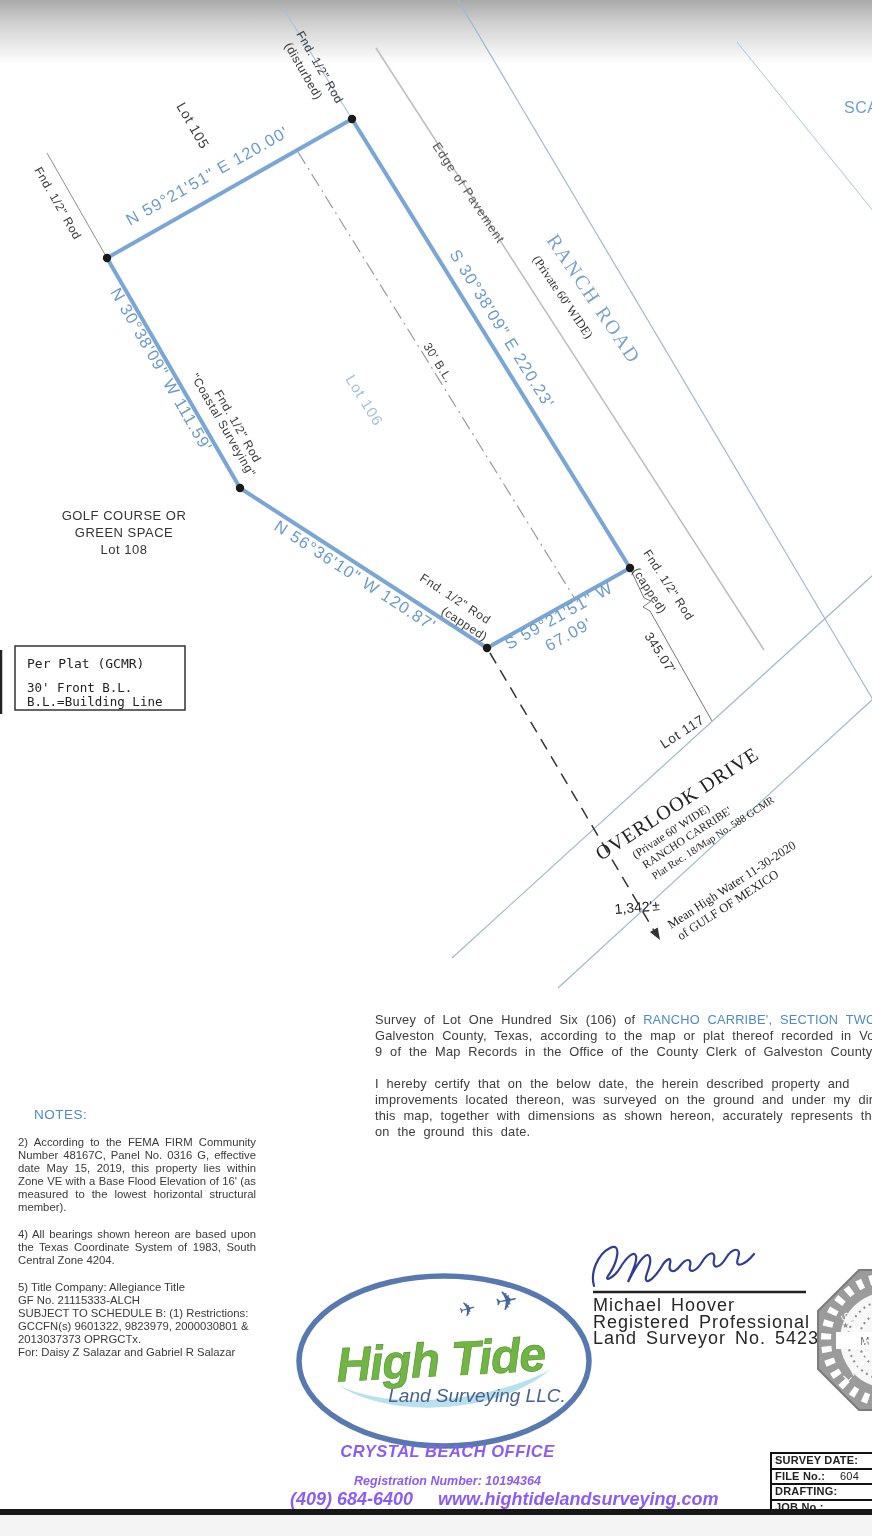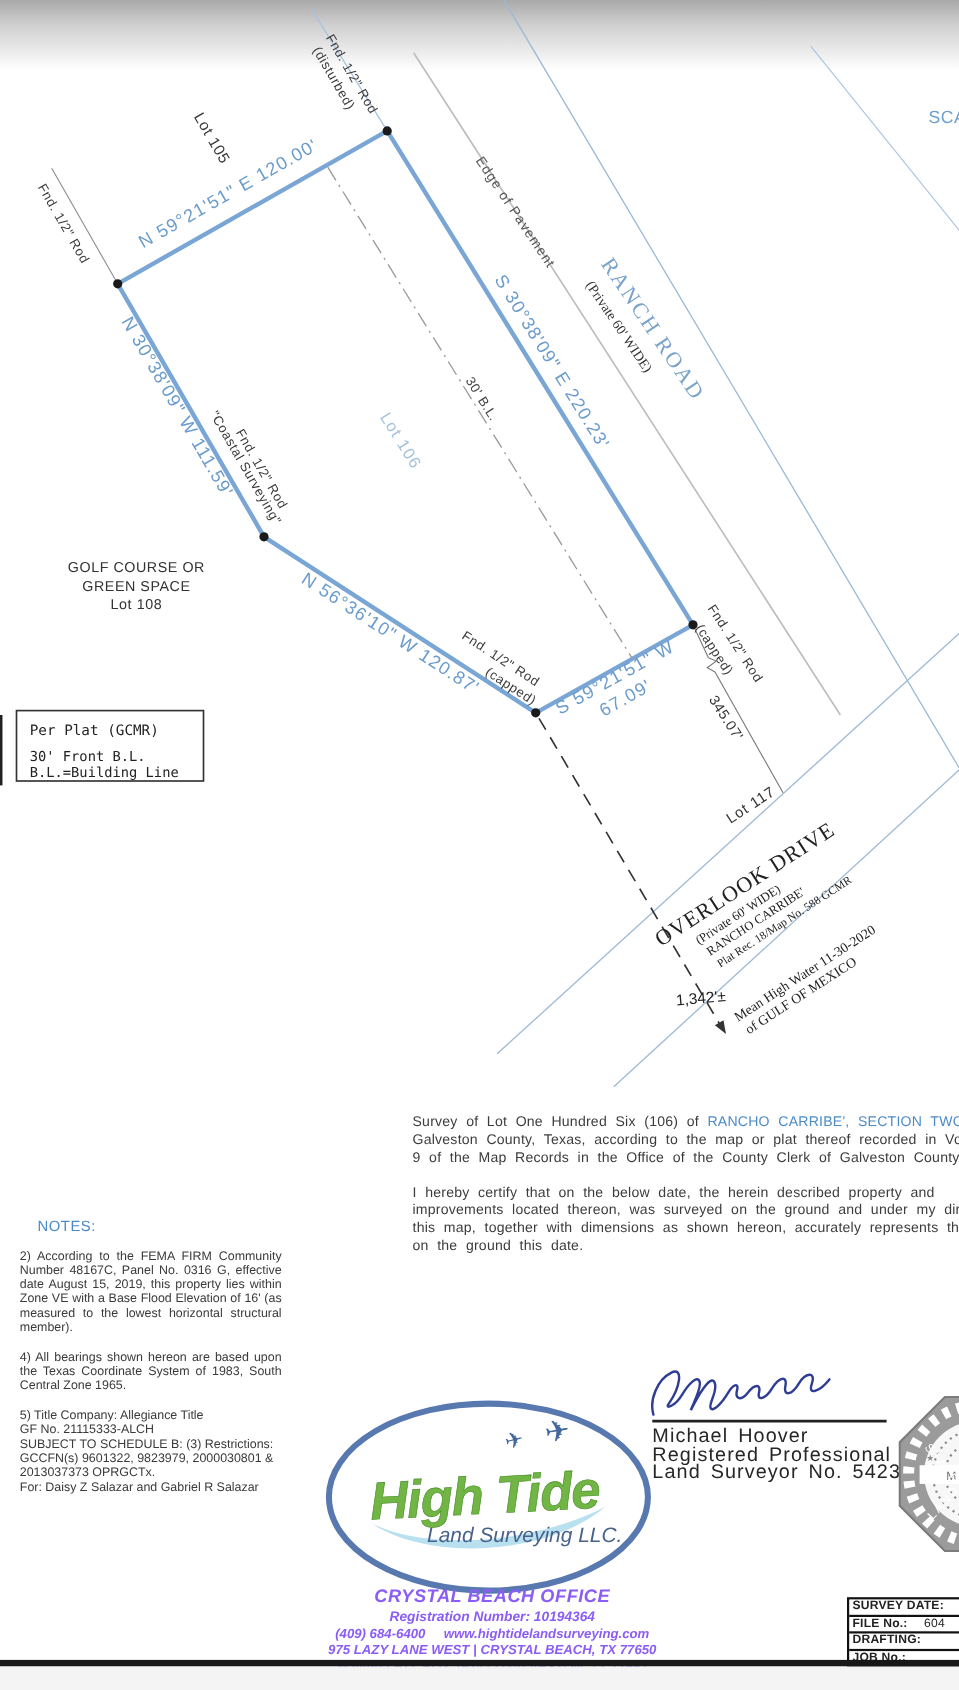--- a/index.html
+++ b/index.html
@@ -32,22 +32,22 @@
   
   .sigsvg{position:absolute;left:580px;top:1228px;}
   .surveyor{position:absolute;left:593px;top:1297px;color:#262626;font-size:18px;
             line-height:16.5px;letter-spacing:1px;word-spacing:3px;}
   
   .logosvg{position:absolute;left:293px;top:1272px;}
   
   .office{position:absolute;left:290px;top:1442px;width:315px;text-align:center;
           color:#8b5cf6;font-style:italic;font-weight:bold;}
   .office .o1{font-size:16.5px;letter-spacing:.5px;}
-  .office .o2{font-size:12.5px;margin-top:2px;}
-  .office .o3{font-size:12px;margin-top:1px;white-space:pre;}
+  .office .o2{font-size:12.5px;margin-top:13px;}
+  .office .o3{font-size:18px;margin-top:1px;white-space:pre;}
   
   .sealsvg{position:absolute;left:812px;top:1258px;}
   
   .ftable{position:absolute;left:770px;top:1452px;width:130px;border:2px solid #111;}
   .ftable .row{position:relative;height:13.5px;border-bottom:2px solid #111;
                font-size:11px;font-weight:bold;color:#222;line-height:13.5px;
                padding-left:3px;letter-spacing:.2px;white-space:nowrap;}
   .ftable .row:last-child{border-bottom:none;}
   .ftable .val{position:absolute;left:68px;top:0;font-weight:normal;}
   .blackbar{position:absolute;left:0;top:1509px;width:872px;height:6px;background:#181818;}
@@ -156,25 +156,25 @@
     <div class="ln">9 of the Map Records in the Office of the County Clerk of Galveston County, Texas</div>
     <div class="gap"></div>
     <div class="ln">I hereby certify that on the below date, the herein described property and</div>
     <div class="ln">improvements located thereon, was surveyed on the ground and under my direction</div>
     <div class="ln">this map, together with dimensions as shown hereon, accurately represents the facts</div>
     <div class="ln">on the ground this date.</div>
   </div>
 
   <div class="notes">
     <h4>NOTES:</h4>
-    <p>2) According to the FEMA FIRM Community Number 48167C, Panel No. 0316 G, effective date August 15, 2019, this property lies within Zone VE with a Base Flood Elevation of 16' (as measured to the lowest horizontal structural member).</p>
-    <p>4) All bearings shown hereon are based upon the Texas Coordinate System of 1983, South Central Zone 1965.</p>
+    <p>2) According to the FEMA FIRM Community Number 48167C, Panel No. 0316 G, effective date May 15, 2019, this property lies within Zone VE with a Base Flood Elevation of 16' (as measured to the lowest horizontal structural member).</p>
+    <p>4) All bearings shown hereon are based upon the Texas Coordinate System of 1983, South Central Zone 4204.</p>
     <p class="nl">5) Title Company: Allegiance Title</p>
     <p class="nl">GF No. 21115333-ALCH</p>
-    <p class="nl">SUBJECT TO SCHEDULE B: (3) Restrictions:</p>
+    <p class="nl">SUBJECT TO SCHEDULE B: (1) Restrictions:</p>
     <p class="nl">GCCFN(s) 9601322, 9823979, 2000030801 &amp;</p>
     <p style="" class="nl">2013037373 OPRGCTx.</p>
     <p class="nl">For: Daisy Z Salazar and Gabriel R Salazar</p>
   </div>
 
   <svg class="sigsvg" width="240" height="70" viewBox="0 0 240 70">
     <path d="M14,58 C10,44 18,26 30,20 C42,14 38,34 28,48 C24,54 34,50 40,40 C46,30 54,22 56,28 C58,34 50,48 48,54 C60,30 68,22 70,30 C72,38 64,48 66,52 C68,56 76,48 82,38 C86,31 92,28 90,36 C88,44 94,46 100,38 C106,30 112,30 110,38 C108,46 116,44 122,34 C128,24 136,22 134,32 C132,42 140,40 146,30 C152,20 162,18 158,30 C154,42 166,36 174,26" fill="none" stroke="#2f3e94" stroke-width="2.2" stroke-linecap="round"></path>
     <line x1="13" y1="64" x2="226" y2="64" stroke="#222" stroke-width="2.5"></line>
   </svg>
   <div class="surveyor">

